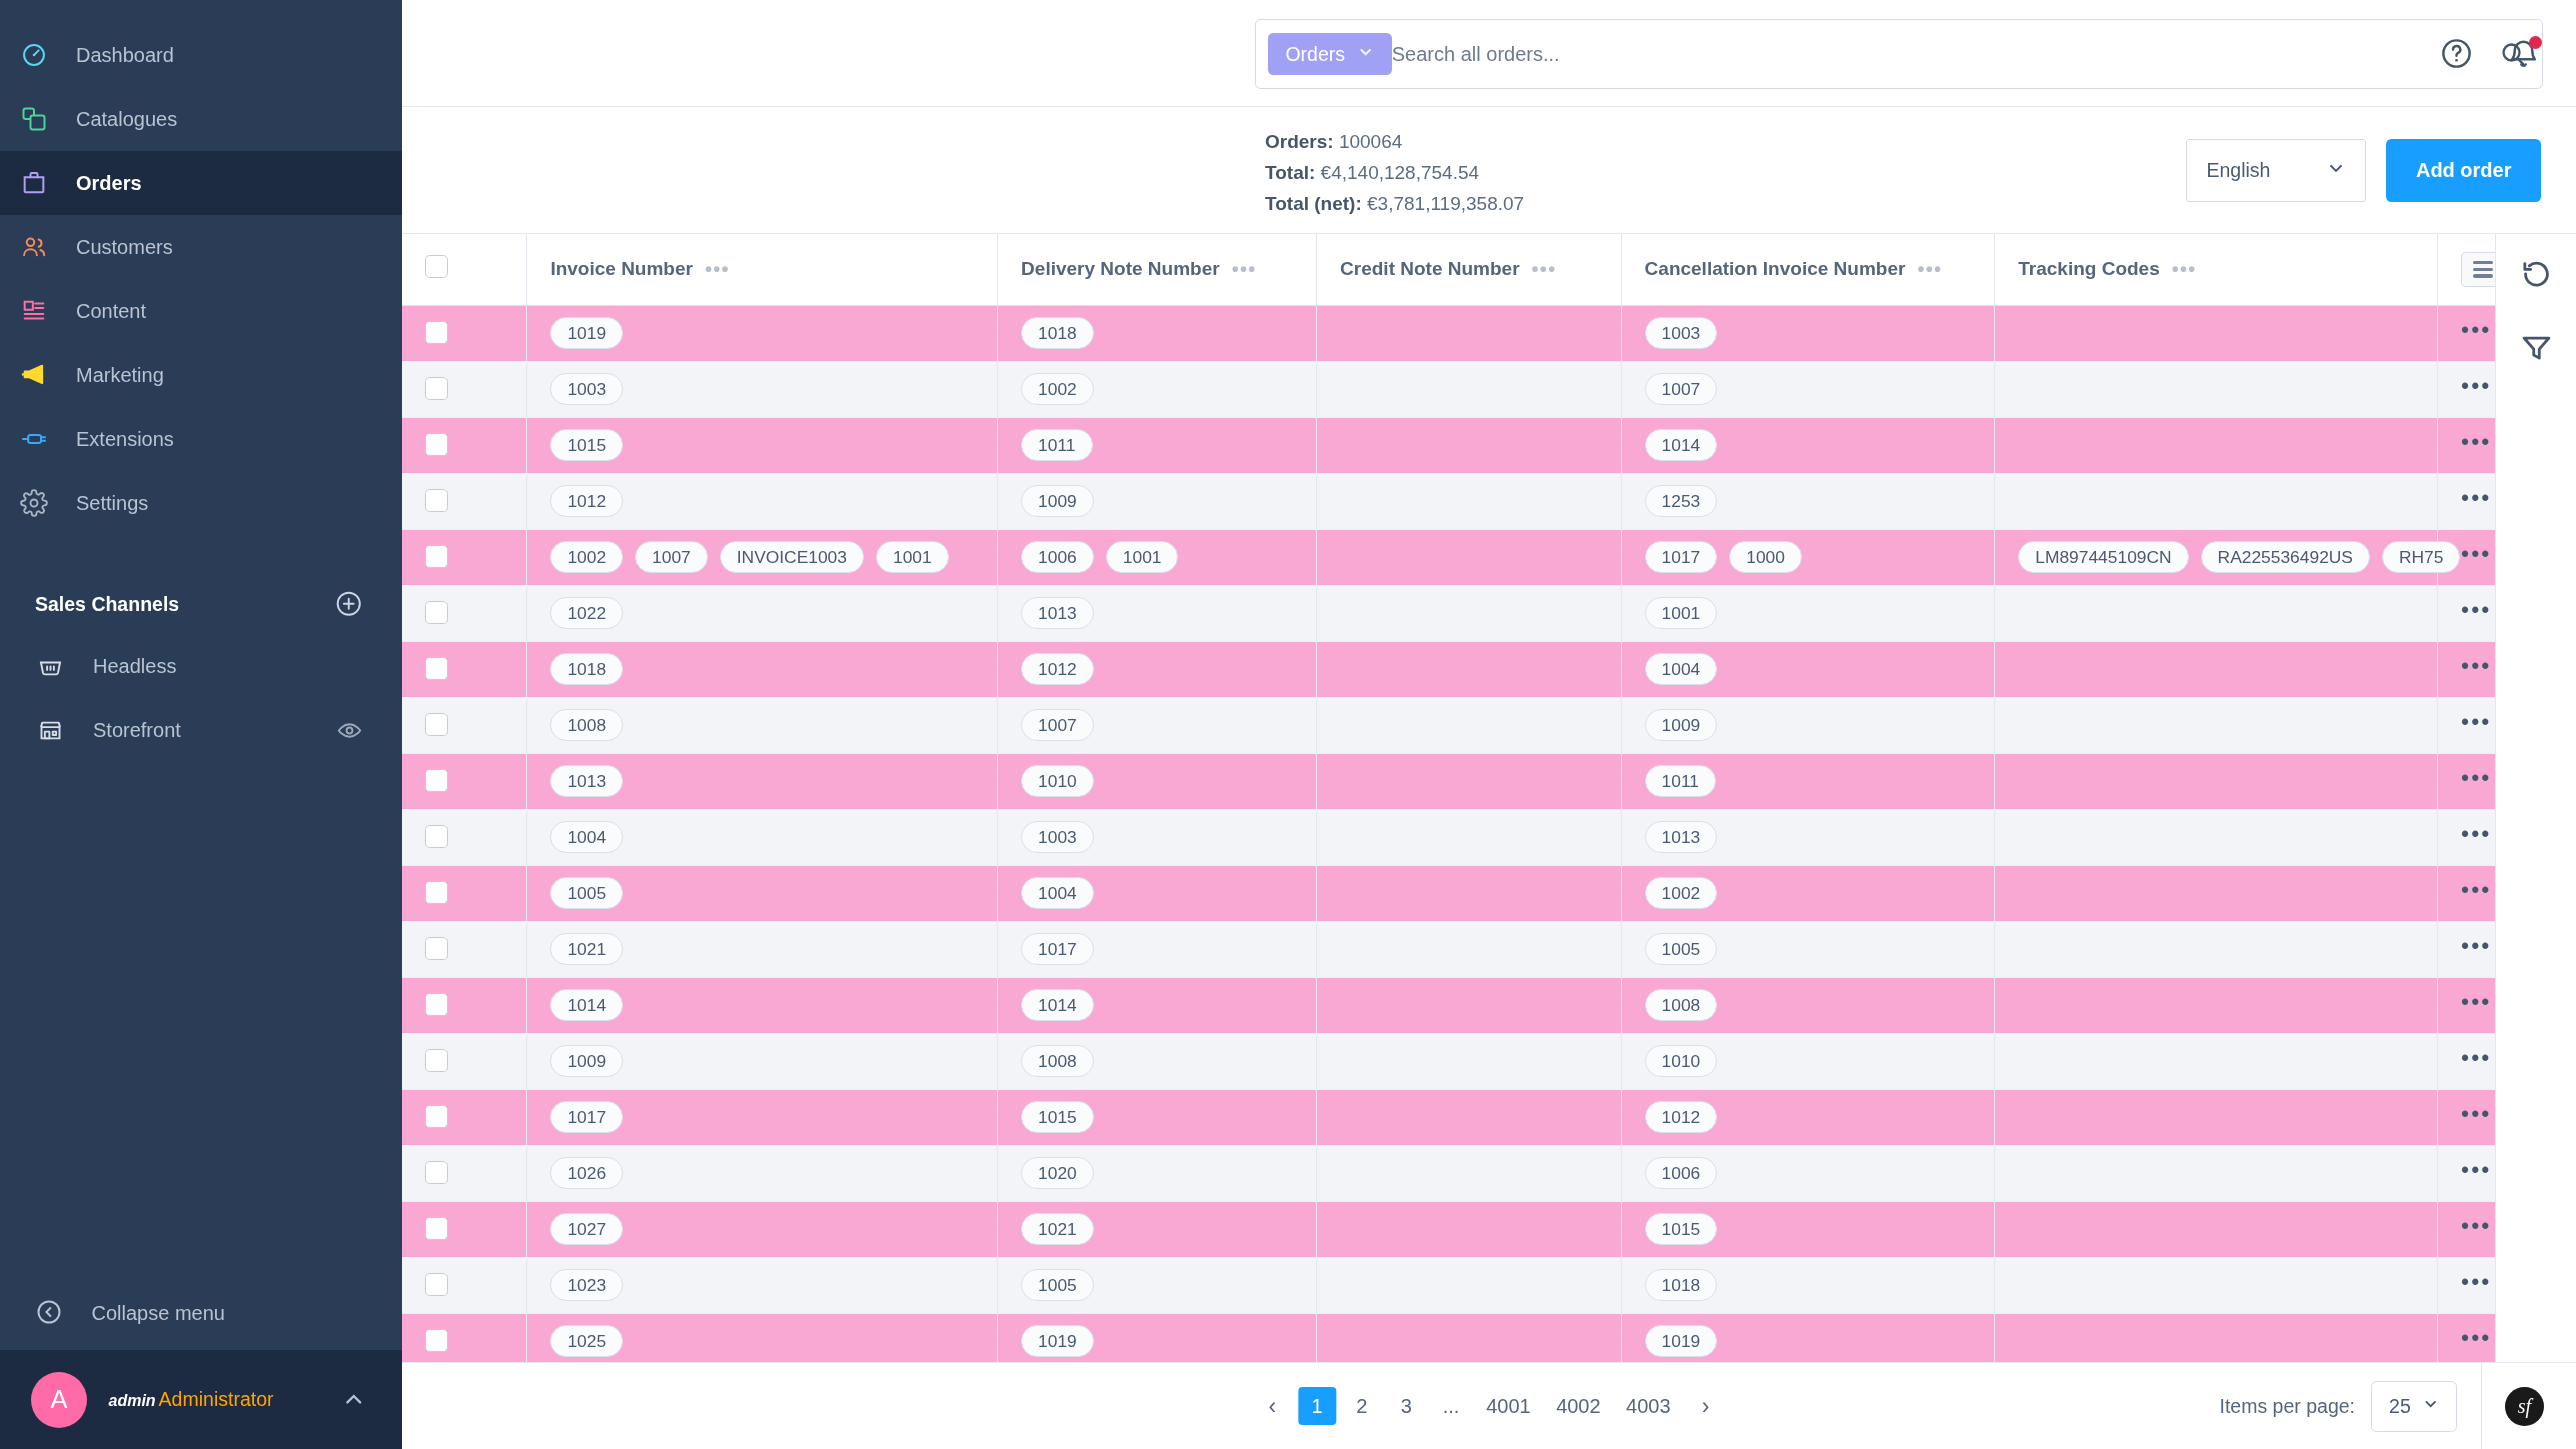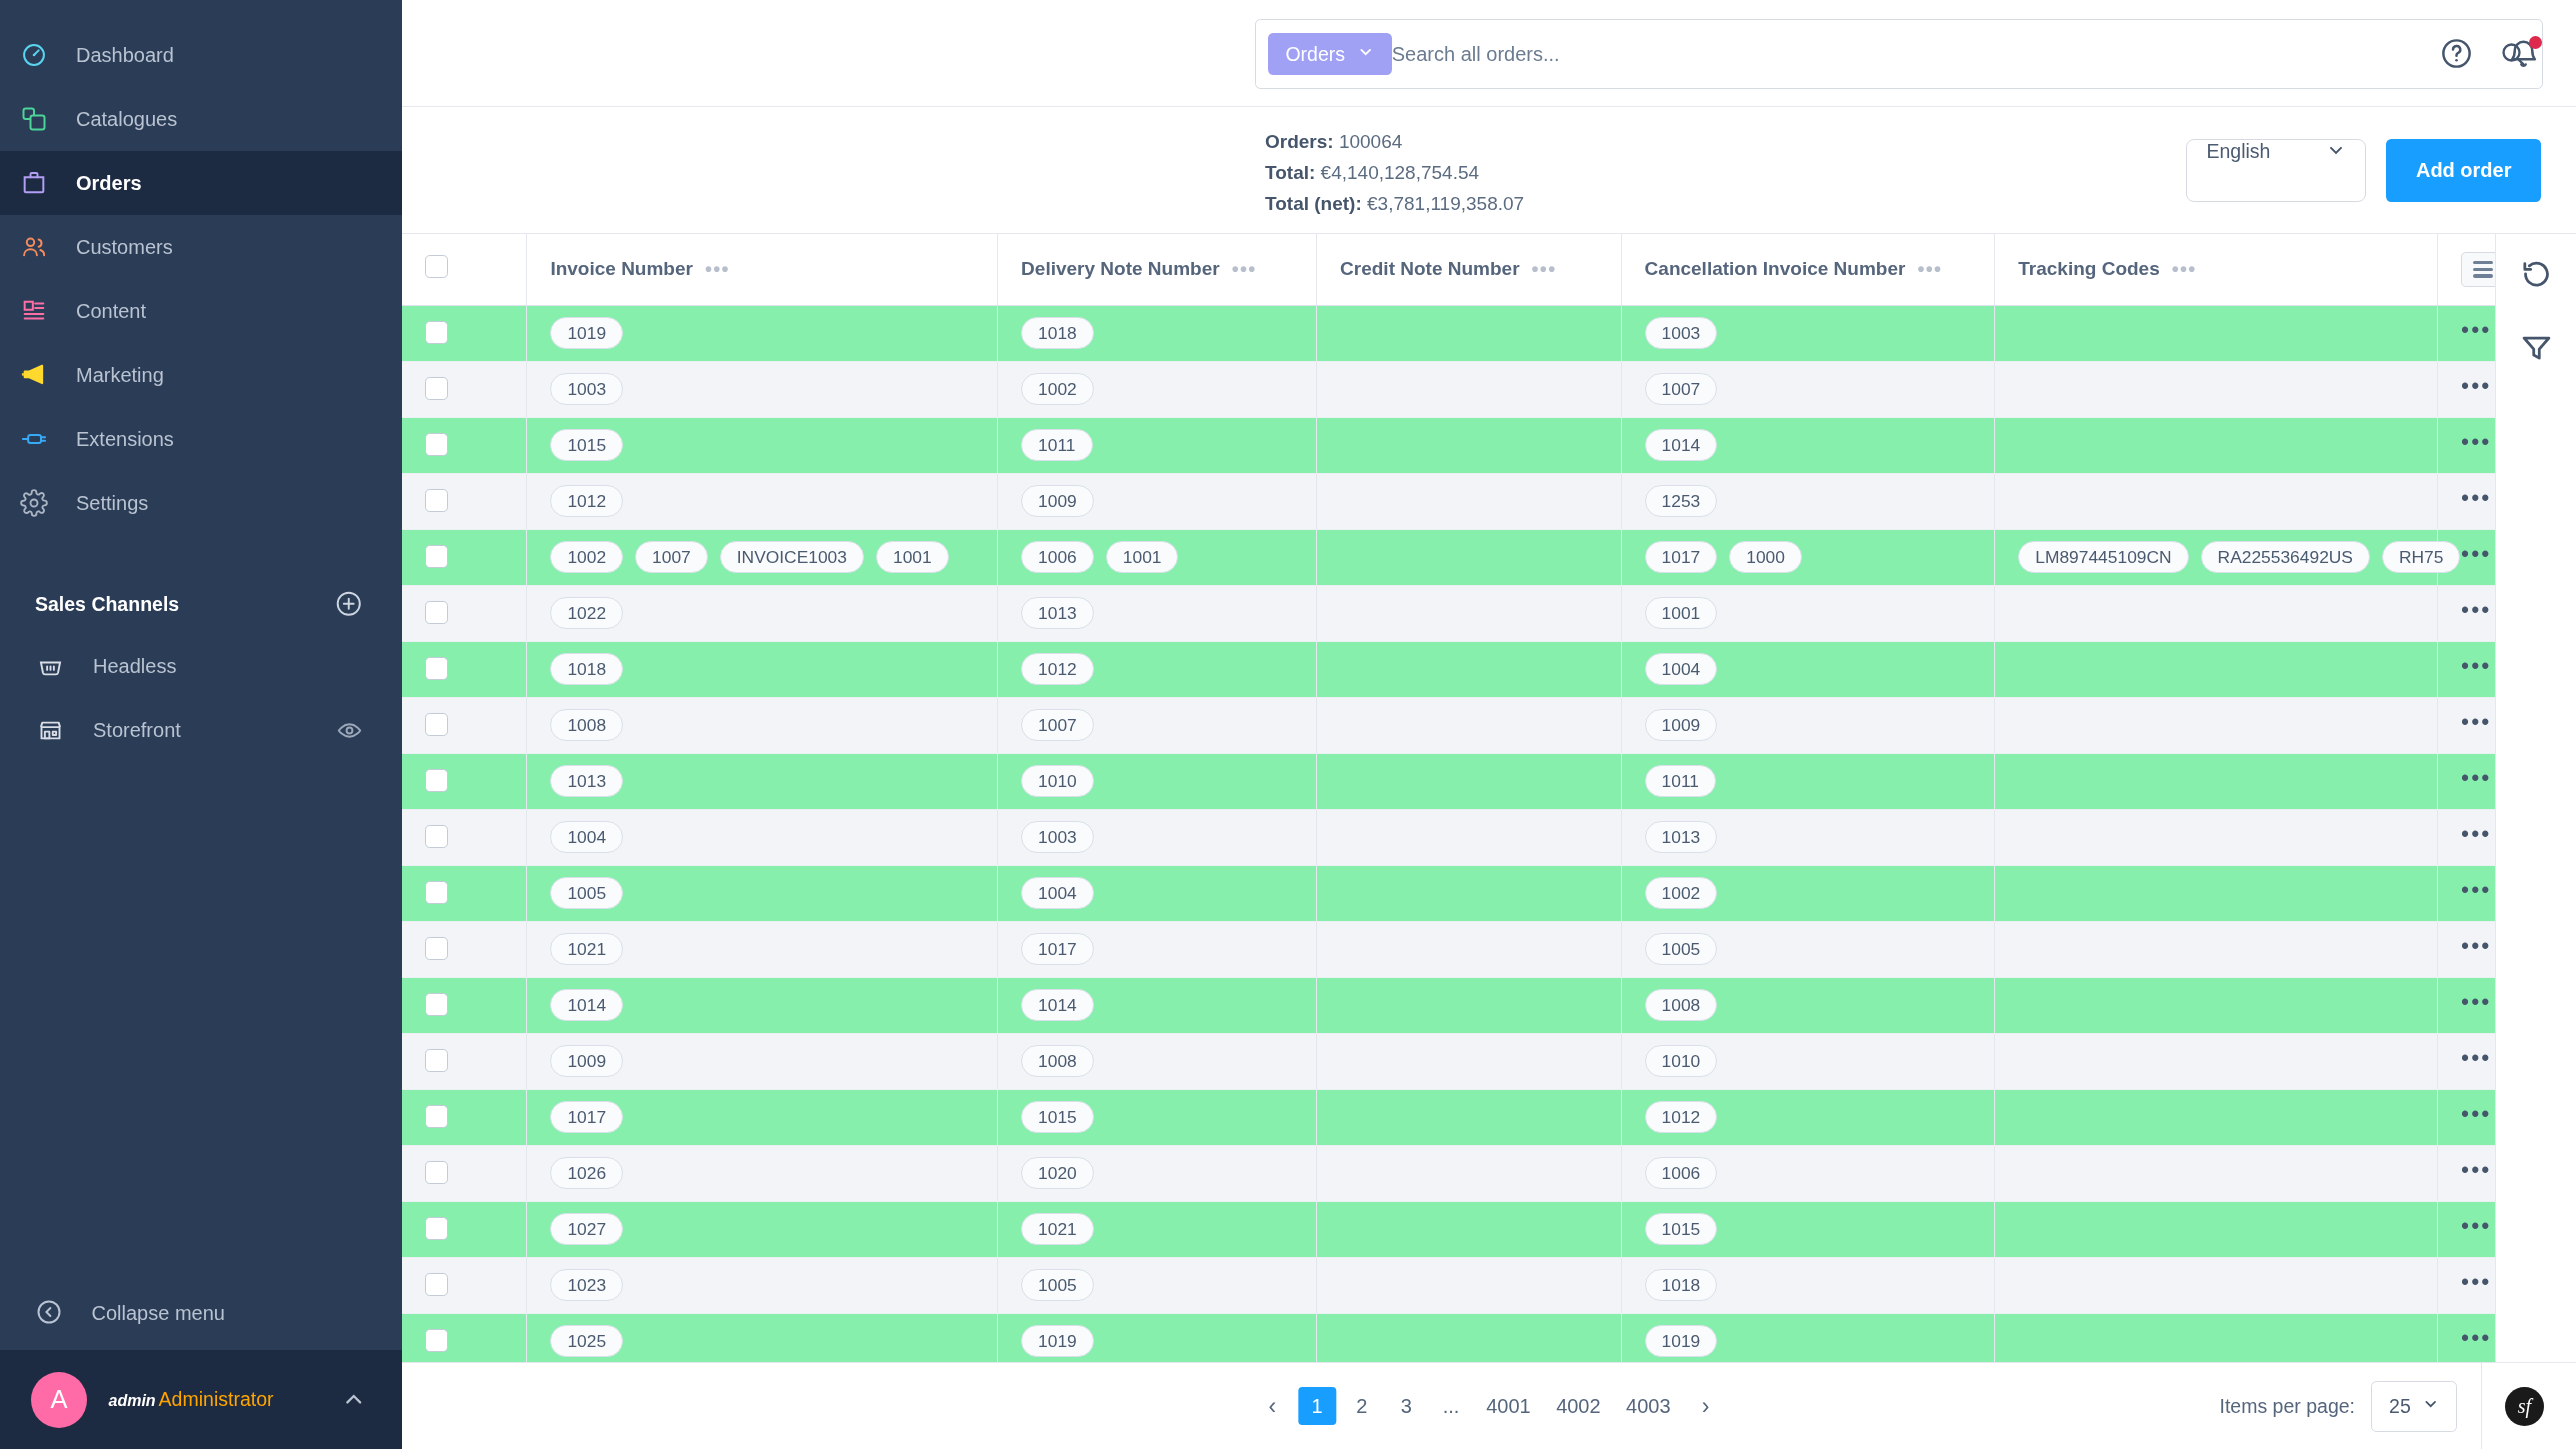--- a/index.html
+++ b/index.html
@@ -130,22 +130,22 @@
     height: 127px; flex: 0 0 127px;
     display:flex; align-items:center;
     border-bottom: 0.7px solid #e4e8ee;
     position: relative;
   }
   .summary { position:absolute; left: 847px; top: 20px; font-size: 19px; color:#5b6b80; line-height: 1.62;}
   .summary b { color:#45556b;margin-left:16px; }
   .summary-actions { position:absolute; right: 35px; top: 32px; display:flex; align-items:center; gap: 20px;}
   .lang-select {
     width: 180px; height: 63px;
-    border:0.7px solid #d6dbe3; border-radius:8px;
-    display:flex; justify-content:space-between;
+    border:0.7px solid #d6dbe3; border-radius:3px;
+    display:flex; align-items:center; justify-content:space-between;
     padding: 0 19px; font-size: 19.5px; color:#4a5a70; cursor:pointer; background:#fff;
   }
   .btn-primary {
     height: 63px; background:#189eff; color:#fff;
     border:none; border-radius:5.4px;
     padding: 0 29.5px; font-size: 20px; font-weight:bold;
     cursor:pointer; font-family:"Liberation Sans", sans-serif;
   }
 
   
@@ -171,21 +171,21 @@
   .th-inner { display:flex; align-items:center; gap: 12px; }
   .th-dots { color:#b7bfcc; font-size: 20px; letter-spacing:1.3px; line-height: 0.4; }
   .col-check { width: 121px; }
   .col-inv { width: 456px; }
   .col-del { width: 309px; }
   .col-cred { width: 295px; }
   .col-canc { width: 362px; }
   .col-track { width: 429px; }
   .col-act { width: 119px; border-right:none !important; }
 
-  table.grid tbody tr { height: 56px; background:#86efac; }
+  table.grid tbody tr { height: 56px; background:#f9a8d4; }
   table.grid tbody tr.alt { background:#f2f4f7; }
   table.grid tbody td { height: 56px; }
 
   .chk {
     width: 23px; height: 23px;
     border: 0.7px solid #c3cbd7; border-radius: 4.7px;
     background:#fff; display:inline-block; cursor:pointer;
   }
   .pills { display:flex; align-items:center; gap: 12px; white-space:nowrap; }
   .pill {

